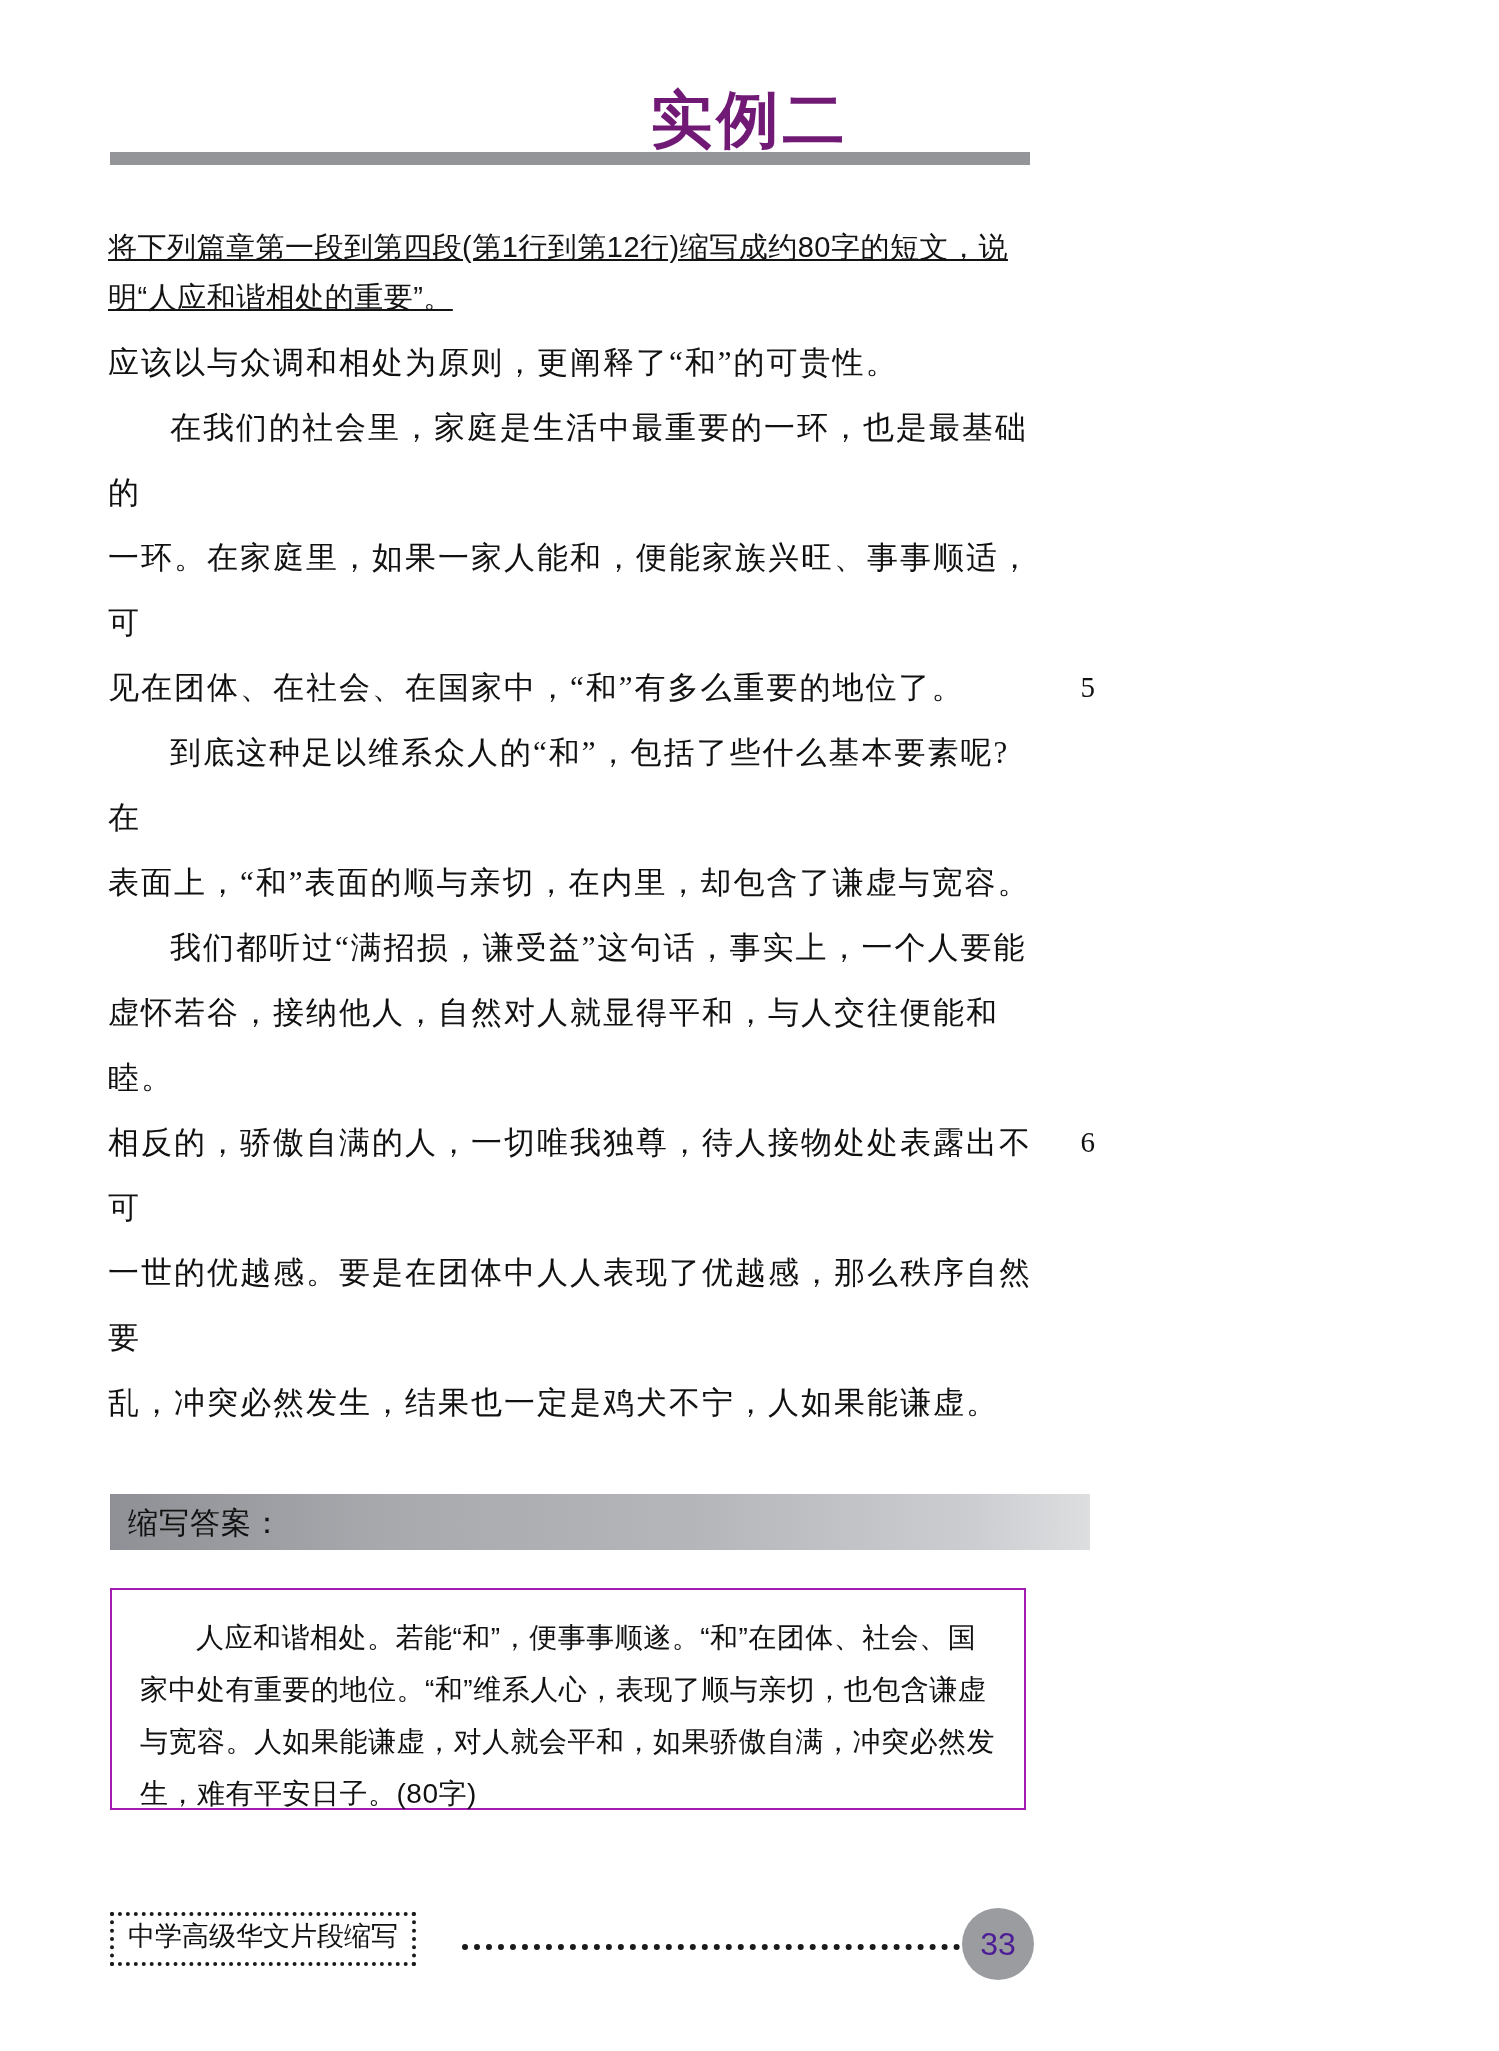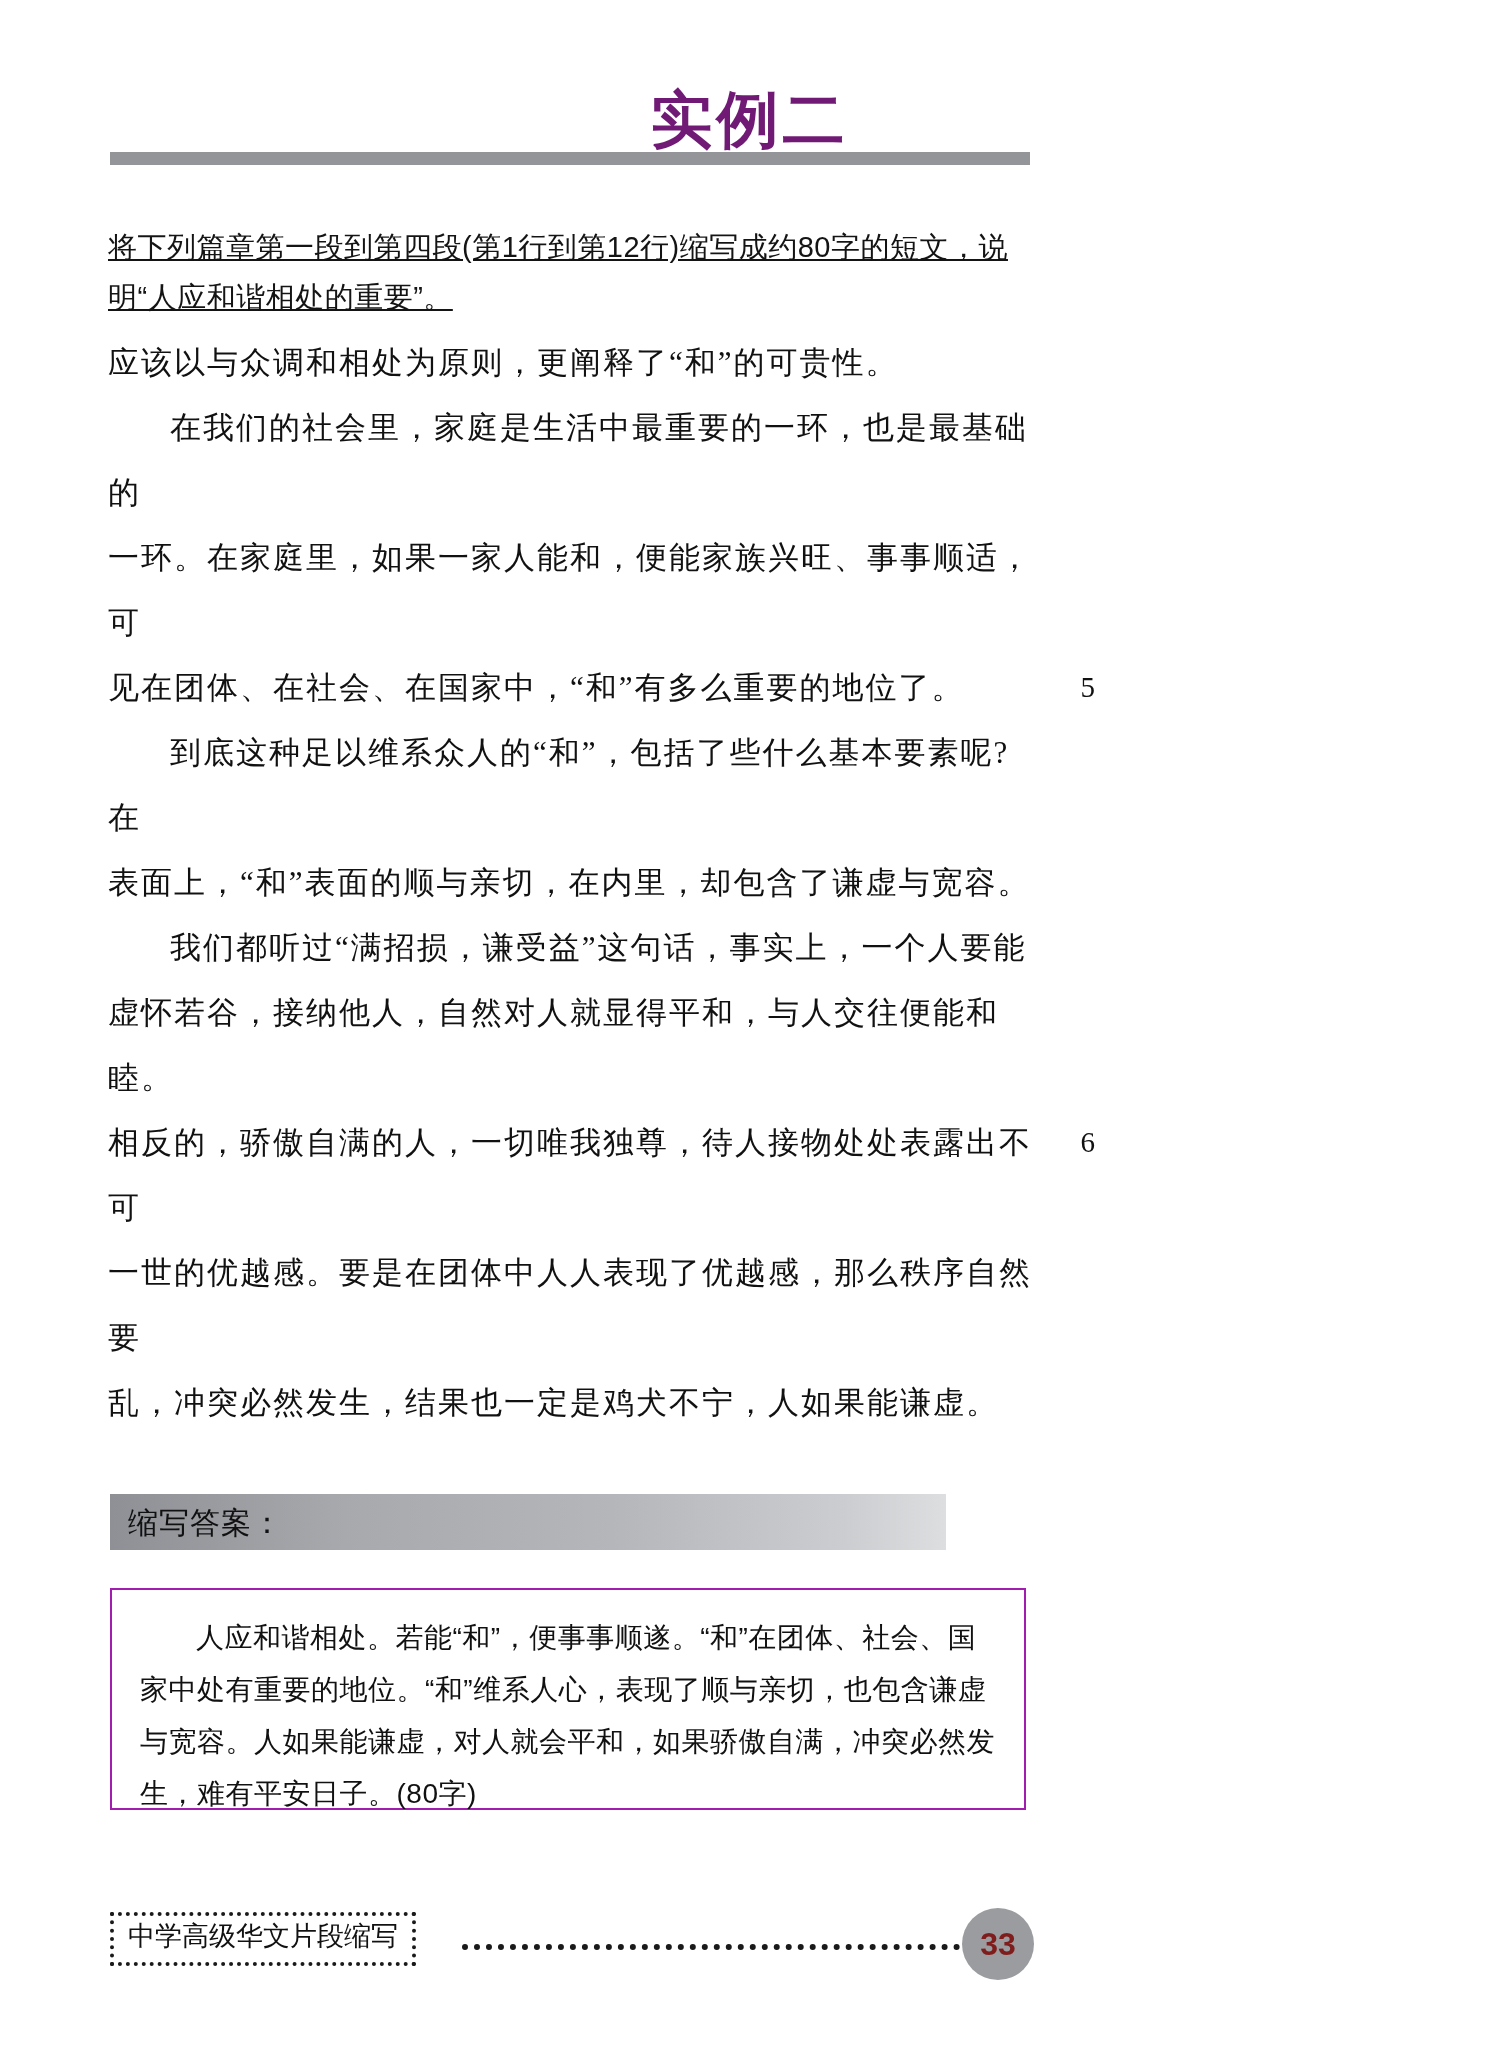--- a/index.html
+++ b/index.html
@@ -91,21 +91,21 @@
     letter-spacing: 0;
     text-indent: 0;
     color: #111;
   }
 
   
   .answer-header {
     position: absolute;
     left: 110px;
     top: 1494px;
-    width: 836px;
+    width: 980px;
     height: 56px;
     background: linear-gradient(to right, #8e9095 0%, #a7a9ad 28%, #b4b6ba 60%, #cbcdd0 88%, #dcdee0 100%);
   }
   .answer-header span {
     position: absolute;
     left: 18px;
     top: 9px;
     font-size: 30px;
     color: #111;
     font-family: "Liberation Sans", "DejaVu Sans", sans-serif;
@@ -164,23 +164,23 @@
     border-top: 6px dotted #1a1a1a;
   }
   .page-badge {
     position: absolute;
     left: 962px;
     top: 1908px;
     width: 72px;
     height: 72px;
     border-radius: 50%;
     background: #9a9ca0;
-    color: #7f1d1d;
+    color: #4c1d95;
     font-size: 32px;
-    font-weight: bold;
+    font-weight: normal;
     display: flex;
     align-items: center;
     justify-content: center;
     font-family: "Liberation Sans", "DejaVu Sans", sans-serif;
   }
 </style>
 </head>
 <body>
 
 <div class="page">

